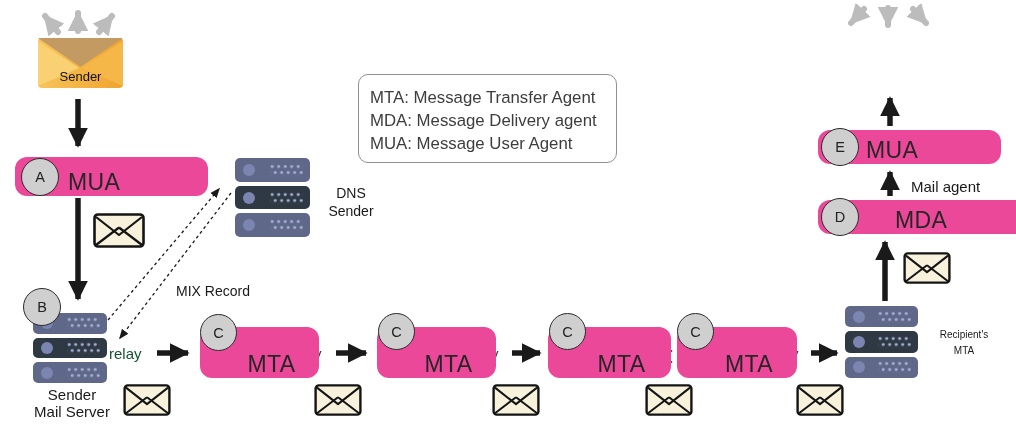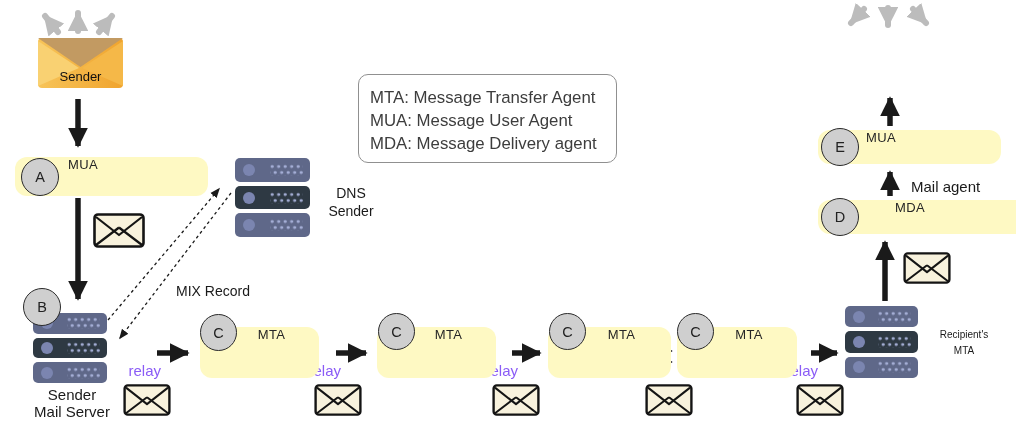--- a/index.html
+++ b/index.html
@@ -4,23 +4,23 @@
 <style>
   html,body{margin:0;padding:0;background:#fff;}
   .canvas{
     position:relative;width:1016px;height:433px;background:#ffffff;
     font-family:"Liberation Sans",sans-serif;overflow:hidden;
   }
   svg.overlay{position:absolute;left:0;top:0;width:1016px;height:433px;z-index:1;pointer-events:none;}
 
   
   .pbox{
-    position:absolute;background:#fef9c3;border-radius:12px;z-index:2;
-    display:flex;align-items:flex-start;color:#262626;font-weight:500;
-    font-size:13px;letter-spacing:.4px;
+    position:absolute;background:#ec4899;border-radius:12px;z-index:2;
+    display:flex;align-items:flex-end;color:#262626;font-weight:500;
+    font-size:23px;letter-spacing:.4px;
   }
   .badge{
     position:absolute;z-index:3;background:#cfcfcf;border:1.8px solid #2b2b2b;
     border-radius:50%;display:flex;align-items:center;justify-content:center;
     font-size:14.5px;color:#222;font-weight:500;box-sizing:border-box;
   }
 
   
   .server{position:absolute;display:flex;flex-direction:column;gap:4px;z-index:2;}
   .slab{position:relative;flex:1;border-radius:5px;background:#5f6889;}
@@ -36,21 +36,21 @@
       radial-gradient(circle at 2px 2px, rgba(168,178,218,.95) 1.35px, transparent 1.7px),
       radial-gradient(circle at 2px 2px, rgba(168,178,218,.95) 1.35px, transparent 1.7px);
     background-size:6.5px 11px, 6.5px 11px;
     background-position:0 0, 3px 6px;
     background-repeat:repeat-x;
   }
 
   
   .lbl{position:absolute;color:#1a1a1a;font-weight:500;text-align:center;z-index:2;}
   .lbl.two{line-height:17px;font-size:15px;}
-  .relay{position:absolute;font-size:15px;font-weight:500;color:#8b5cf6;text-align:right;width:52px;z-index:2;margin-top:17px;}
+  .relay{position:absolute;font-size:15px;font-weight:500;color:#14532d;text-align:left;width:52px;z-index:2;}
 
   
   .legend{
     position:absolute;left:358px;top:30px;width:259px;height:89px;
     border:1.6px solid #909090;border-radius:10px;background:#fff;
     box-sizing:border-box;padding:11px 0 0 11px;z-index:2;margin-top:44px;
   }
   .legend div{font-size:16.8px;line-height:23px;color:#3d3d3d;}
 
   
@@ -110,22 +110,22 @@
     </g>
 
     <g stroke="#1a1a1a" stroke-width="1.6" stroke-dasharray="2.2 2.8">
       <line x1="650" y1="351" x2="675" y2="351"></line>
       <line x1="650" y1="362" x2="675" y2="362"></line>
     </g>
   </svg>
 
   <div class="legend">
     <div>MTA: Message Transfer Agent</div>
+    <div>MDA: Message Delivery agent</div>
     <div>MUA: Message User Agent</div>
-    <div>MDA: Message Delivery agent</div>
   </div>
 
   <div class="bigenv" style="left:38px;top:38px;width:85px;height:50px;">
     <svg width="85" height="50" viewBox="0 0 85 50">
       <defs>
         <linearGradient id="envg1" x1="0" y1="0" x2="1" y2="0">
           <stop offset="0" stop-color="#f7c459"></stop>
             <stop offset="1" stop-color="#f0a42e"></stop>
         </linearGradient>
       </defs>

